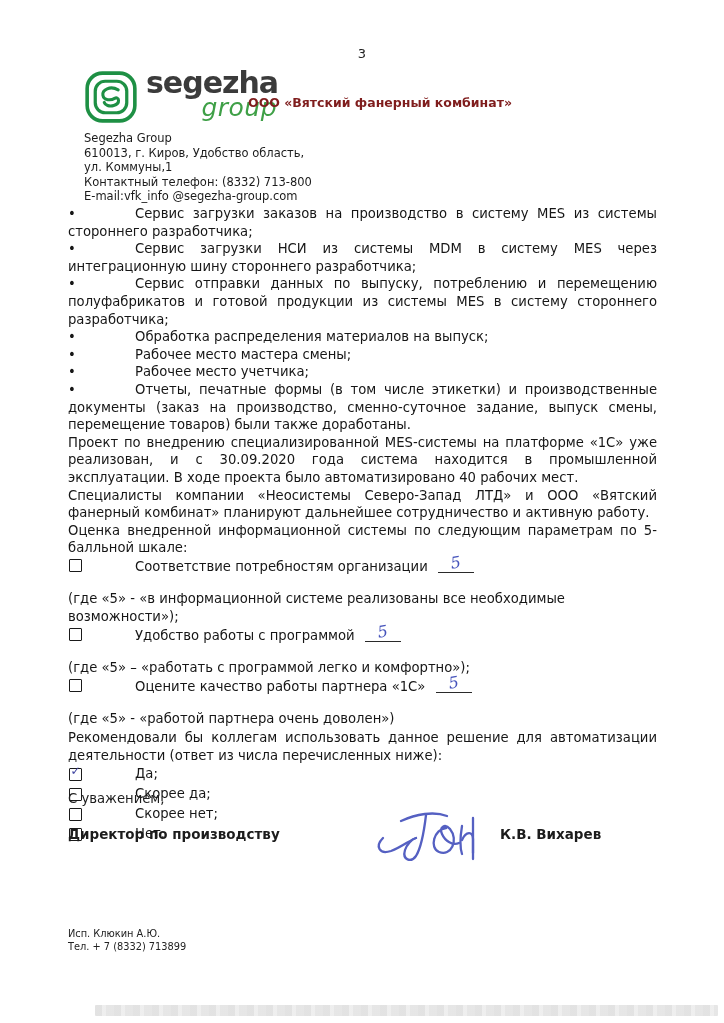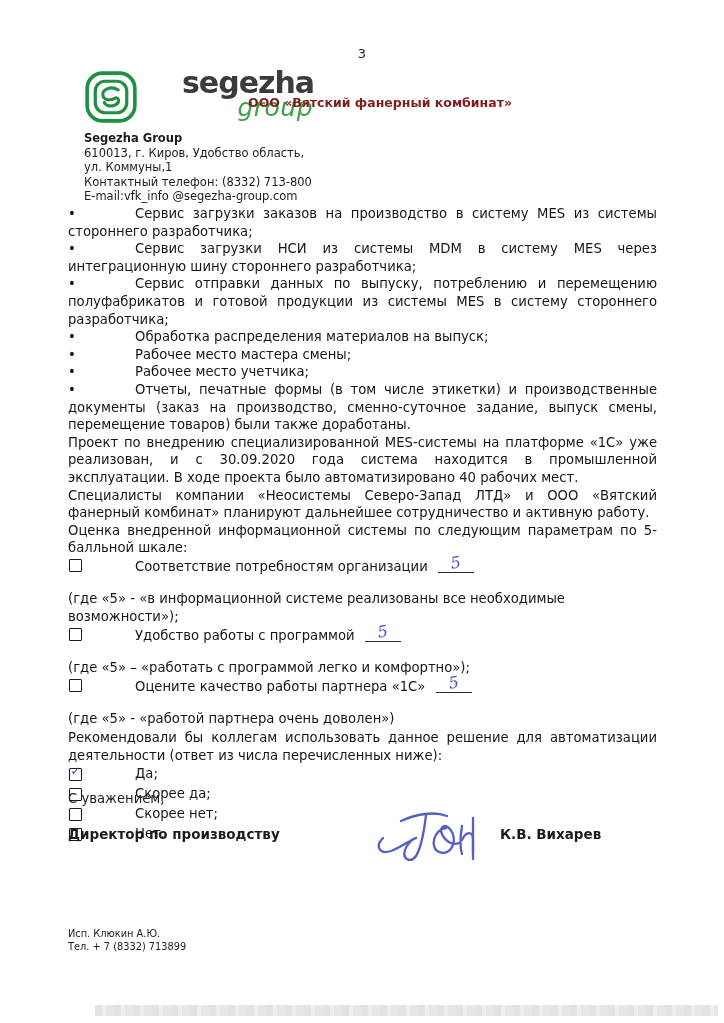--- a/index.html
+++ b/index.html
@@ -14,31 +14,31 @@
     width:724px;height:1023px;
     background:#fff;
     overflow:hidden;
   }
   
   .page-num{
     position:absolute;top:46px;left:0;width:724px;
     text-align:center;font-size:13px;color:#222;
   }
   
-  .logo-wrap{position:absolute;top:68px;left:84px;display:flex;align-items:flex-start;gap:36px;}
+  .logo-wrap{position:absolute;top:68px;left:84px;display:flex;align-items:flex-start;}
   .logo-icon{width:54px;height:54px;margin-right:8px;margin-top:2px;}
   .wordmark{display:flex;flex-direction:column;align-items:flex-end;line-height:1;}
   .wm-main{font-size:30px;font-weight:bold;color:#3b3b3b;letter-spacing:-1px;}
   .wm-sub{font-size:25px;color:#3fa047;letter-spacing:0.5px;margin-top:-3px;margin-right:1px;font-style:italic;}
   .company-title{
     position:absolute;top:95px;left:248px;
     font-size:12.5px;font-weight:bold;color:#7f1d1d;
   }
   .org-block{position:absolute;top:131px;left:84px;font-size:11.5px;line-height:14.6px;color:#1b1b1b;}
-  .org-name{font-weight:bold;}
+  .org-name{font-weight:normal;}
   
   .body-text{
     position:absolute;top:205px;left:68px;width:589px;
     font-size:13.2px;line-height:17.6px;color:#161616;
     text-align:justify;
   }
   .li{position:relative;text-indent:67px;}
   .li .bullet{position:absolute;left:0;top:0;text-indent:0;}
   .para{margin:0;}
   .rate-row{position:relative;text-indent:67px;text-align:left;white-space:nowrap;}

